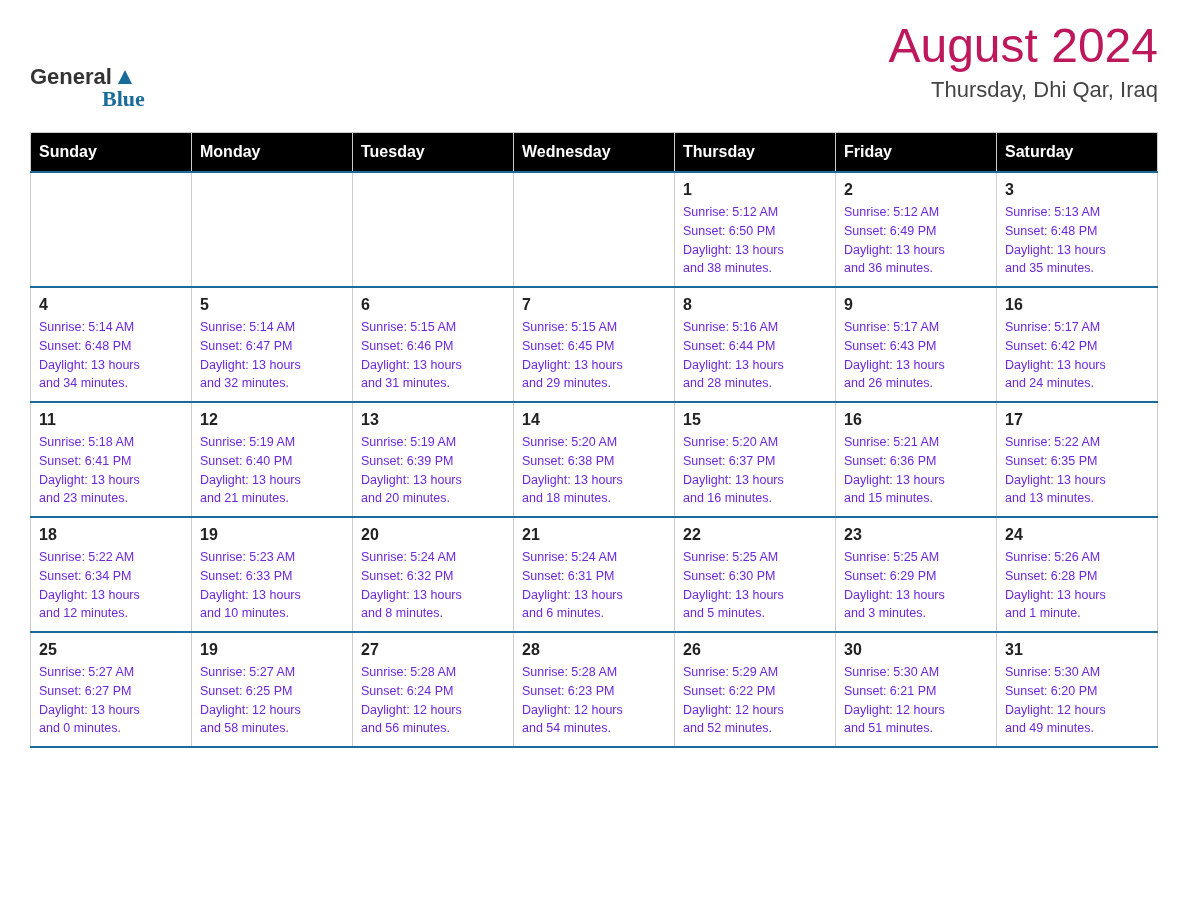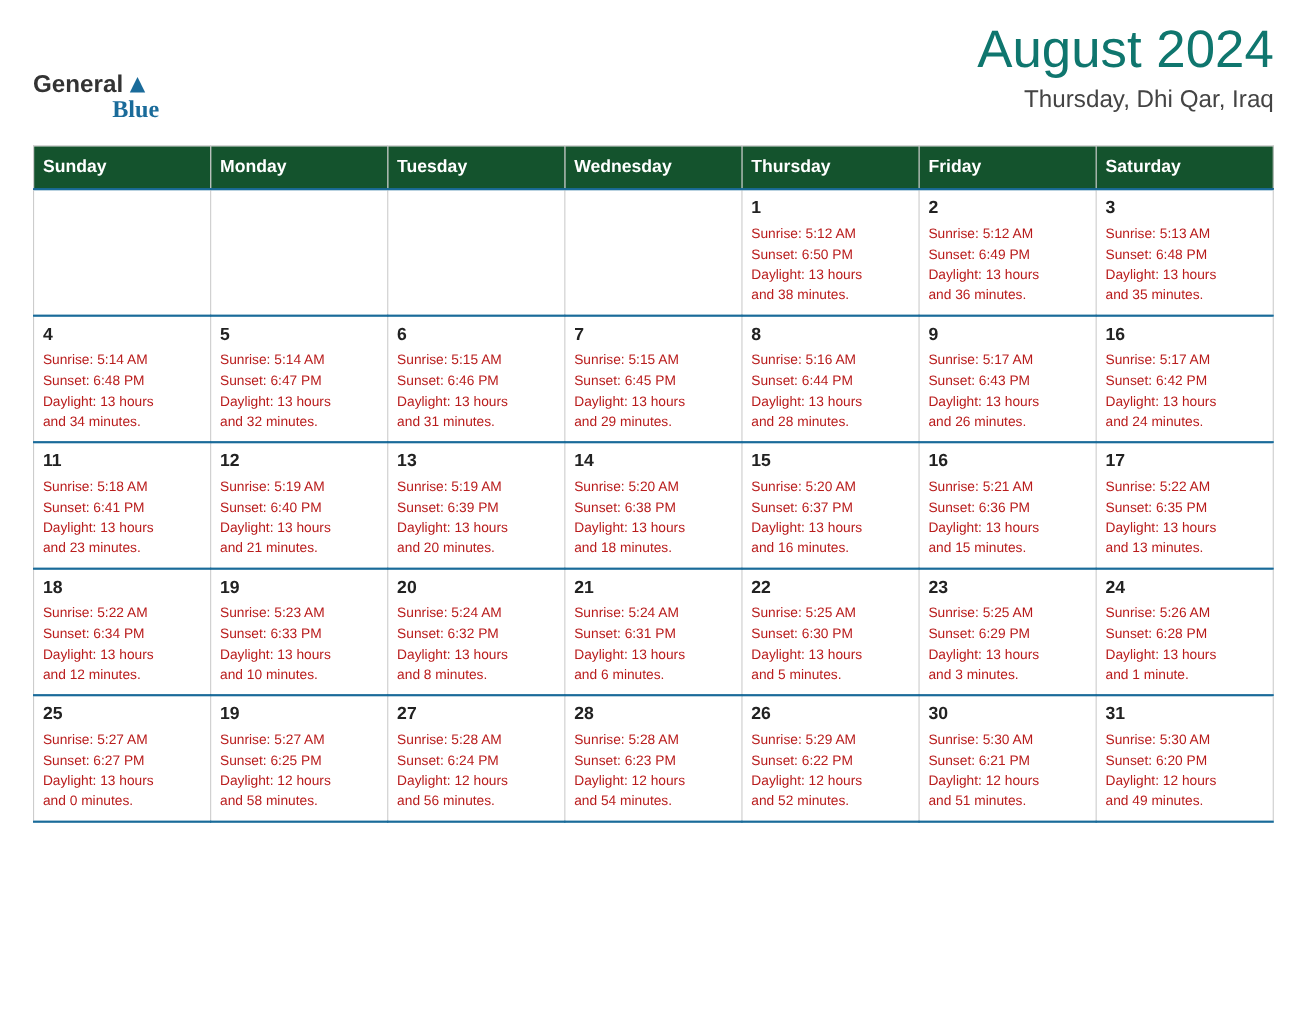--- a/index.html
+++ b/index.html
@@ -25,35 +25,35 @@
       font-size: 22px;
       font-weight: bold;
       color: #1a6b9a;
     }
     .title-section {
       text-align: right;
     }
     .calendar-title {
       font-size: 48px;
       font-weight: normal;
-      color: #0f766e;
+      color: #be185d;
       line-height: 1.1;
     }
     .calendar-subtitle {
       font-size: 22px;
       color: #444;
       margin-top: 4px;
     }
     .calendar {
       width: 100%;
       border-collapse: collapse;
       border: 1px solid #ccc;
     }
     .calendar th {
-      background-color: #14532d;
+      background-color: #000000;
       color: #fff;
       font-size: 16px;
       font-weight: bold;
       padding: 10px 8px;
       text-align: left;
       border: 1px solid #ccc;
     }
     .calendar td {
       vertical-align: top;
       padding: 8px;
@@ -66,21 +66,21 @@
     .day-number {
       font-size: 16px;
       font-weight: bold;
       color: #222;
       display: block;
       margin-bottom: 4px;
     }
     .day-info {
       font-size: 12.5px;
       line-height: 1.5;
-      color: #b91c1c;
+      color: #6d28d9;
     }
     .empty-cell {
       background: #fff;
     }
     tr {
       border-bottom: 2px solid #1a6b9a;
     }
     .logo-wrapper {
       display: flex;
       flex-direction: column;

